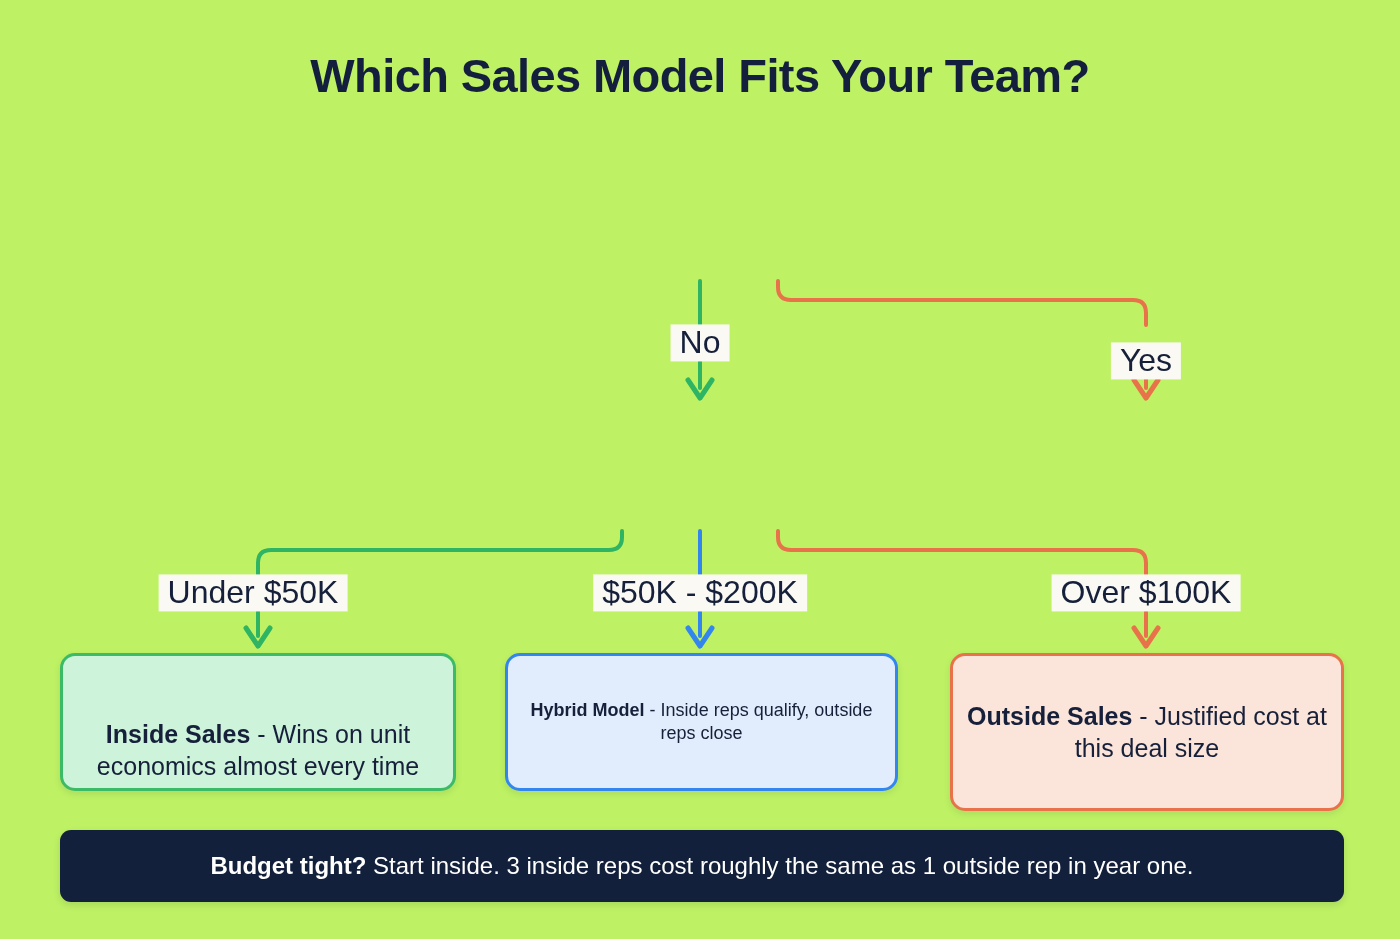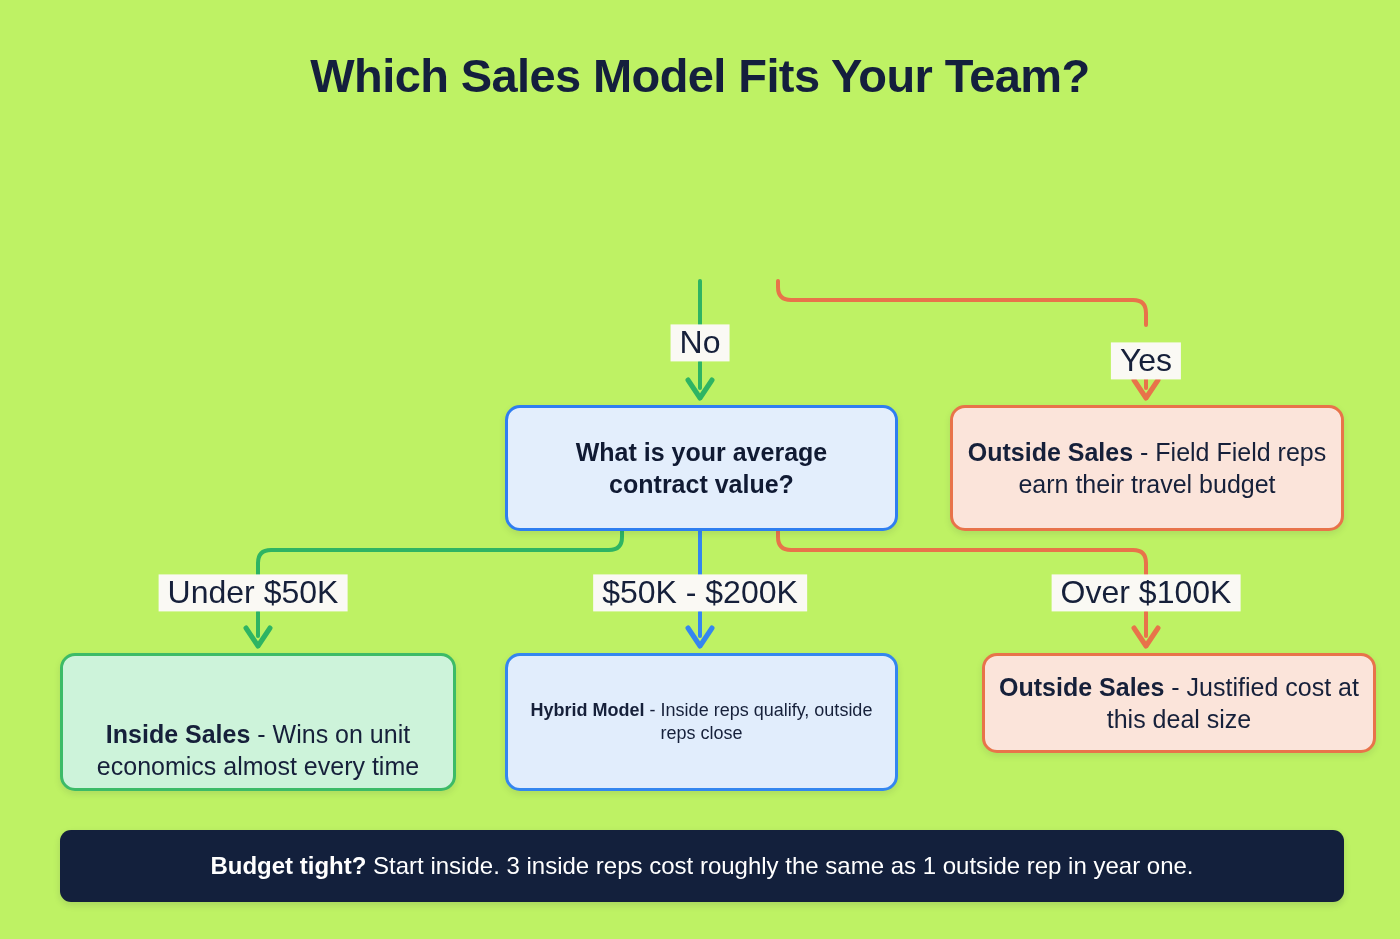--- a/index.html
+++ b/index.html
@@ -83,21 +83,21 @@
     font-size: 25px;
     color: #16203a;
   }
 
   
   #node-root      { left: 443px; top: 155px; width: 516px; height: 126px; }
   #node-acv       { left: 505px; top: 405px; width: 393px; height: 126px; }
   #node-outside-field { left: 950px; top: 405px; width: 394px; height: 126px; }
   #node-inside    { left: 60px;  top: 653px; width: 396px; height: 138px; align-items: flex-end; }
   #node-hybrid    { left: 505px; top: 653px; width: 393px; height: 138px; }
-  #node-outside-cost { left: 950px; top: 653px; width: 394px; height: 100px; margin-left: 32px; }
+  #node-outside-cost { left: 950px; top: 653px; width: 394px; height: 158px; }
 
   .edge-label {
     position: absolute;
     font-size: 32px;
     color: #16203a;
     white-space: nowrap;
     background: #faf9f4;
     padding: 1px 9px;
     transform: translate(-50%, -50%);
     line-height: 1.1;
@@ -162,30 +162,21 @@
     </g>
 
     <g>
       <path d="M 778 531 L 778 537 Q 778 550 791 550 L 1133 550 Q 1146 550 1146 563 L 1146 575" fill="none" stroke="#e8734a" stroke-width="4" stroke-linecap="round"></path>
       <path d="M 1146 612 L 1146 636" fill="none" stroke="#e8734a" stroke-width="4" stroke-linecap="round"></path>
       <path d="M 1134 628 L 1146 646 L 1158 628" fill="none" stroke="#e8734a" stroke-width="5" stroke-linecap="round" stroke-linejoin="round"></path>
     </g>
   </svg>
 
 
-  <div id="node-acv" class="node node-decision">
-    <span class="txt">
-      <span>What is your average</span><br>
-      <span>contract value?</span>
-    </span>
-  </div>
 
-  <div id="node-outside-field" class="node node-orange">
-    <span class="txt"><b>Outside Sales</b><span> - Field Field reps earn their travel budget</span></span>
-  </div>
 
   <div id="node-inside" class="node node-green">
     <span class="txt"><b>Inside Sales</b><span> - Wins on unit economics almost every time</span></span>
   </div>
 
   <div id="node-hybrid" class="node node-blue">
     <span class="txt"><b>Hybrid Model</b><span> - Inside reps qualify, outside reps close</span></span>
   </div>
 
   <div id="node-outside-cost" class="node node-orange">

